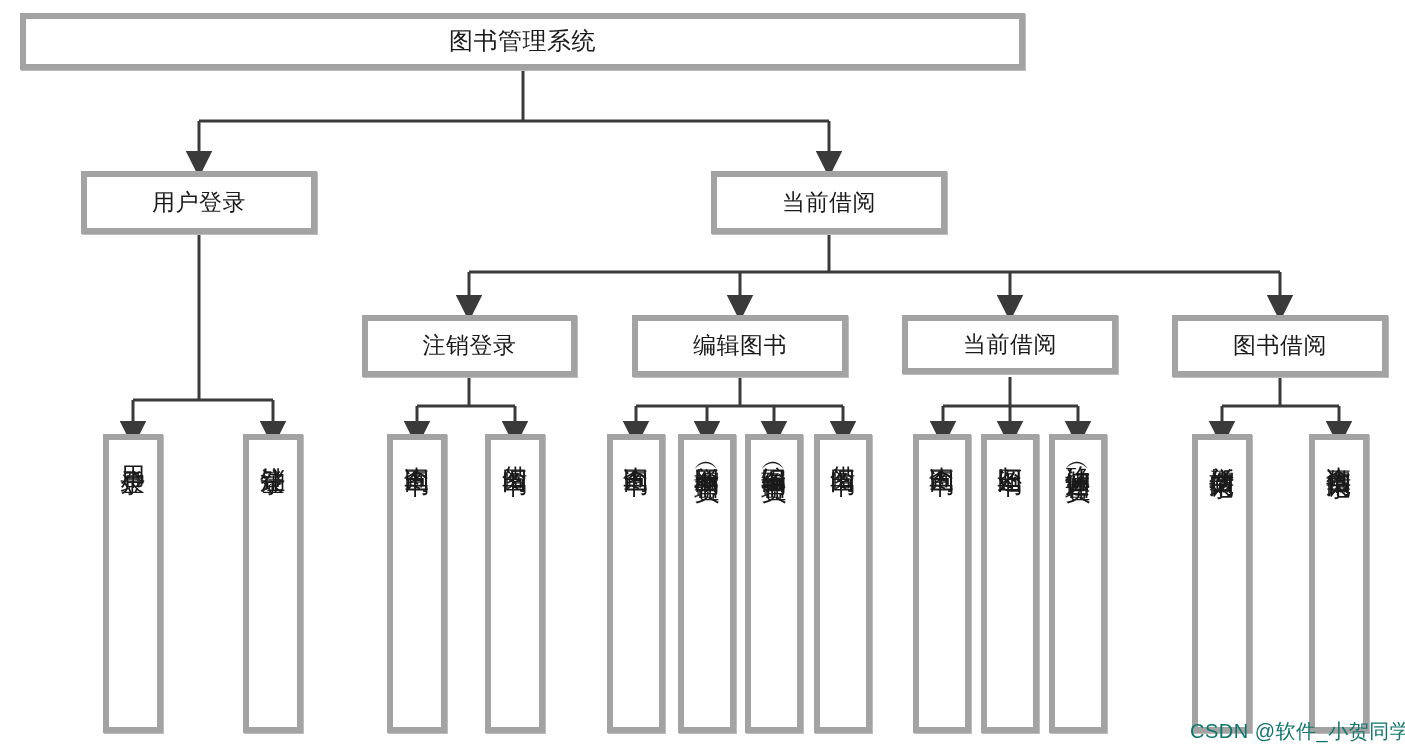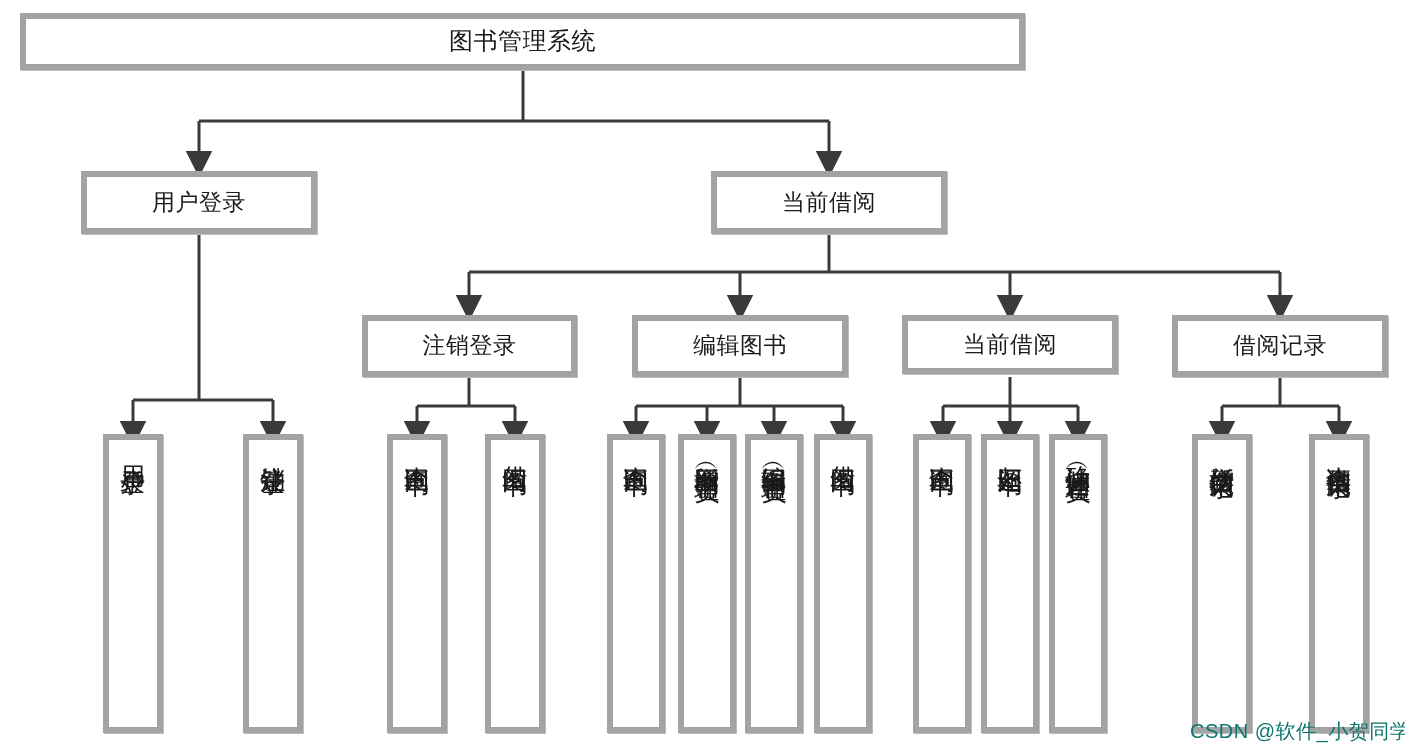--- a/index.html
+++ b/index.html
@@ -141,21 +141,21 @@
   <div class="node h" style="left:362px; top:315px; width:215px; height:62px;">
     <span class="label">注销登录</span>
   </div>
   <div class="node h" style="left:632px; top:315px; width:216px; height:62px;">
     <span class="label">编辑图书</span>
   </div>
   <div class="node h" style="left:902px; top:315px; width:216px; height:59px;">
     <span class="label">当前借阅</span>
   </div>
   <div class="node h" style="left:1172px; top:315px; width:216px; height:62px;">
-    <span class="label">借阅记录</span>
+    <span class="label">图书借阅</span>
   </div>
 
   <div class="node v" style="left:103px; top:434px; width:60px; height:299px;">
     <span class="label">用户登录</span>
   </div>
   <div class="node v" style="left:243px; top:434px; width:60px; height:299px;">
     <span class="label">注销登录</span>
   </div>
 
   <div class="node v" style="left:387px; top:434px; width:60px; height:299px;">

